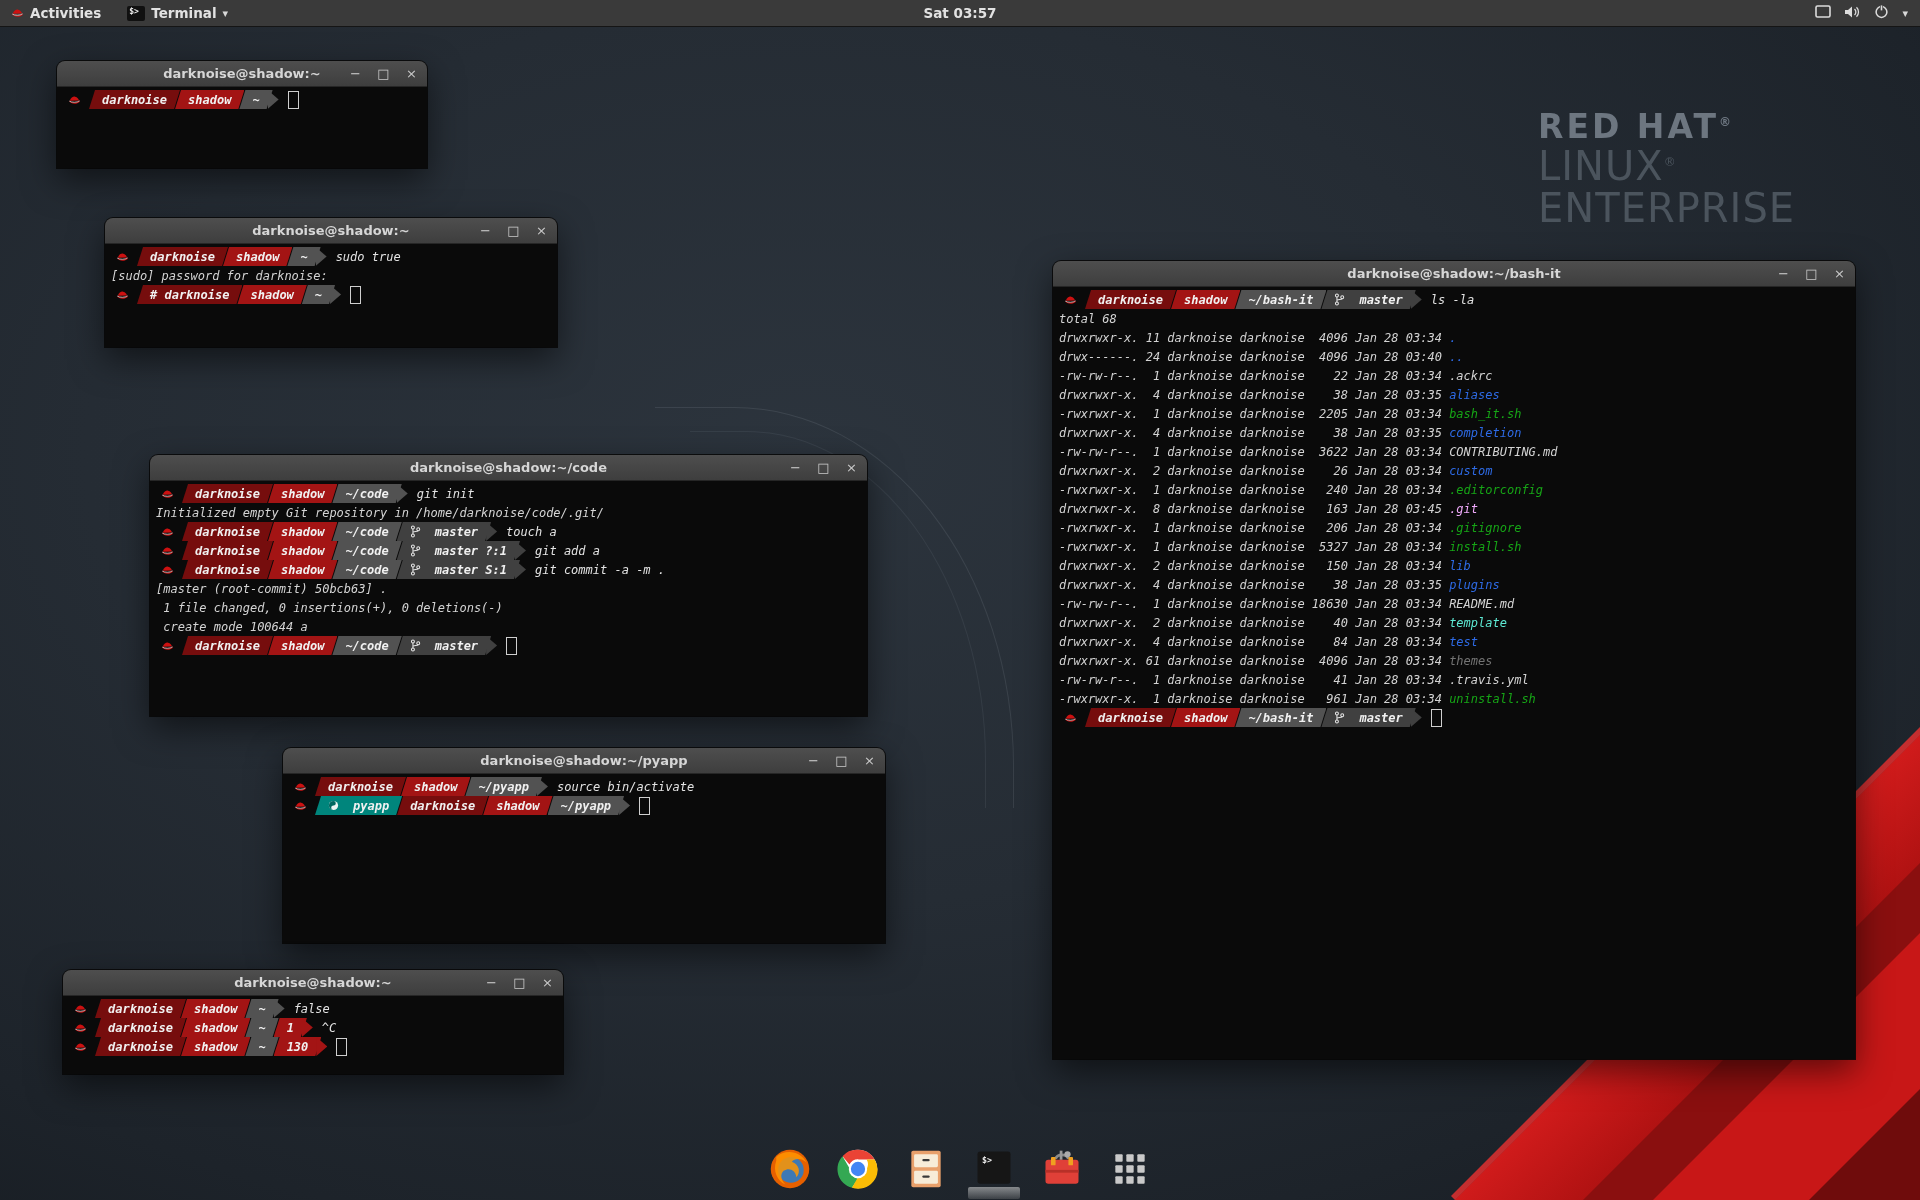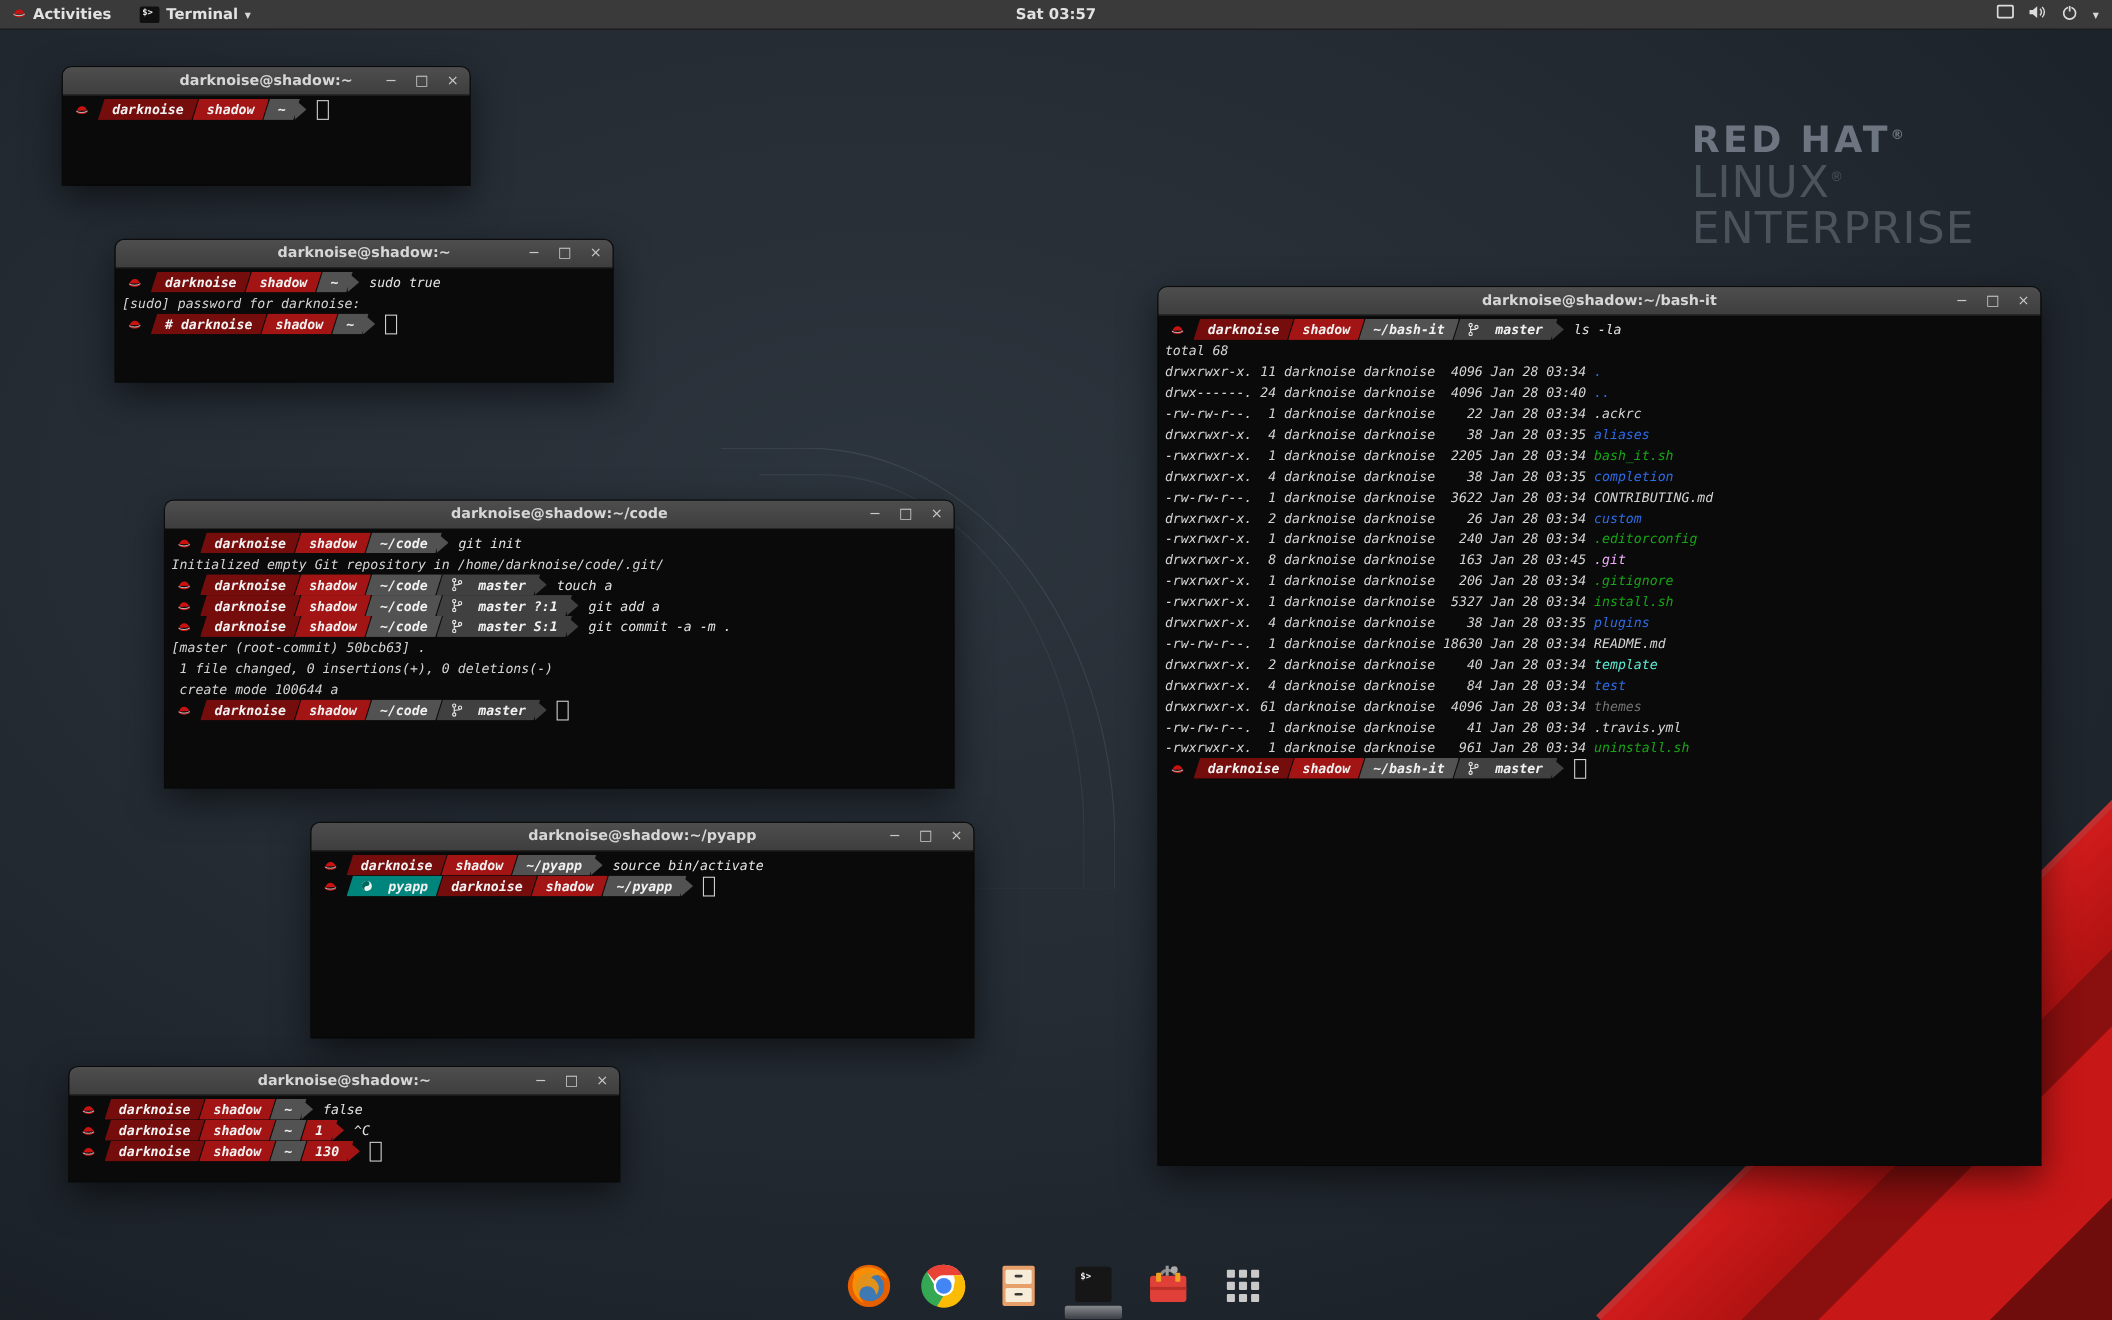--- a/index.html
+++ b/index.html
@@ -308,20 +308,21 @@
         <div class="tline"><span>-rw-rw-r--.  1 darknoise darknoise    22 Jan 28 03:34 </span><span style="color: rgb(212, 212, 212);">.ackrc</span></div>
         <div class="tline"><span>drwxrwxr-x.  4 darknoise darknoise    38 Jan 28 03:35 </span><span style="color: rgb(46, 107, 230);">aliases</span></div>
         <div class="tline"><span>-rwxrwxr-x.  1 darknoise darknoise  2205 Jan 28 03:34 </span><span style="color: rgb(22, 165, 22);">bash_it.sh</span></div>
         <div class="tline"><span>drwxrwxr-x.  4 darknoise darknoise    38 Jan 28 03:35 </span><span style="color: rgb(46, 107, 230);">completion</span></div>
         <div class="tline"><span>-rw-rw-r--.  1 darknoise darknoise  3622 Jan 28 03:34 </span><span style="color: rgb(212, 212, 212);">CONTRIBUTING.md</span></div>
         <div class="tline"><span>drwxrwxr-x.  2 darknoise darknoise    26 Jan 28 03:34 </span><span style="color: rgb(46, 107, 230);">custom</span></div>
         <div class="tline"><span>-rwxrwxr-x.  1 darknoise darknoise   240 Jan 28 03:34 </span><span style="color: rgb(22, 165, 22);">.editorconfig</span></div>
         <div class="tline"><span>drwxrwxr-x.  8 darknoise darknoise   163 Jan 28 03:45 </span><span style="color: #f0abfc;">.git</span></div>
         <div class="tline"><span>-rwxrwxr-x.  1 darknoise darknoise   206 Jan 28 03:34 </span><span style="color: rgb(22, 165, 22);">.gitignore</span></div>
         <div class="tline"><span>-rwxrwxr-x.  1 darknoise darknoise  5327 Jan 28 03:34 </span><span style="color: rgb(22, 165, 22);">install.sh</span></div>
+        <div class="tline"><span>drwxrwxr-x.  2 darknoise darknoise   150 Jan 28 03:34 </span><span style="color: rgb(46, 107, 230);">lib</span></div>
         <div class="tline"><span>drwxrwxr-x.  4 darknoise darknoise    38 Jan 28 03:35 </span><span style="color: rgb(46, 107, 230);">plugins</span></div>
         <div class="tline"><span>-rw-rw-r--.  1 darknoise darknoise 18630 Jan 28 03:34 </span><span style="color: rgb(212, 212, 212);">README.md</span></div>
         <div class="tline"><span>drwxrwxr-x.  2 darknoise darknoise    40 Jan 28 03:34 </span><span style="color: #5eead4;">template</span></div>
         <div class="tline"><span>drwxrwxr-x.  4 darknoise darknoise    84 Jan 28 03:34 </span><span style="color: rgb(46, 107, 230);">test</span></div>
         <div class="tline"><span>drwxrwxr-x. 61 darknoise darknoise  4096 Jan 28 03:34 </span><span style="color: #737373;">themes</span></div>
         <div class="tline"><span>-rw-rw-r--.  1 darknoise darknoise    41 Jan 28 03:34 </span><span style="color: rgb(212, 212, 212);">.travis.yml</span></div>
         <div class="tline"><span>-rwxrwxr-x.  1 darknoise darknoise   961 Jan 28 03:34 </span><span style="color: rgb(22, 165, 22);">uninstall.sh</span></div>
         <div class="tline"><span class="hatseg"><svg width="13" height="11" viewBox="0 0 16 14">
               <path d="M2 8.6 C3.4 4.4 6.4 2.9 8.8 3.4 C11.6 4 13.2 6 13.6 8.2" fill="#cc1111"></path>
               <path d="M1.2 9 C4.4 11.6 11.4 11.6 14.6 8.6 C15.2 9.6 14 11.2 11 12 C7 13 2.6 11.7 1.2 9.6 Z" fill="#cc1111"></path>

